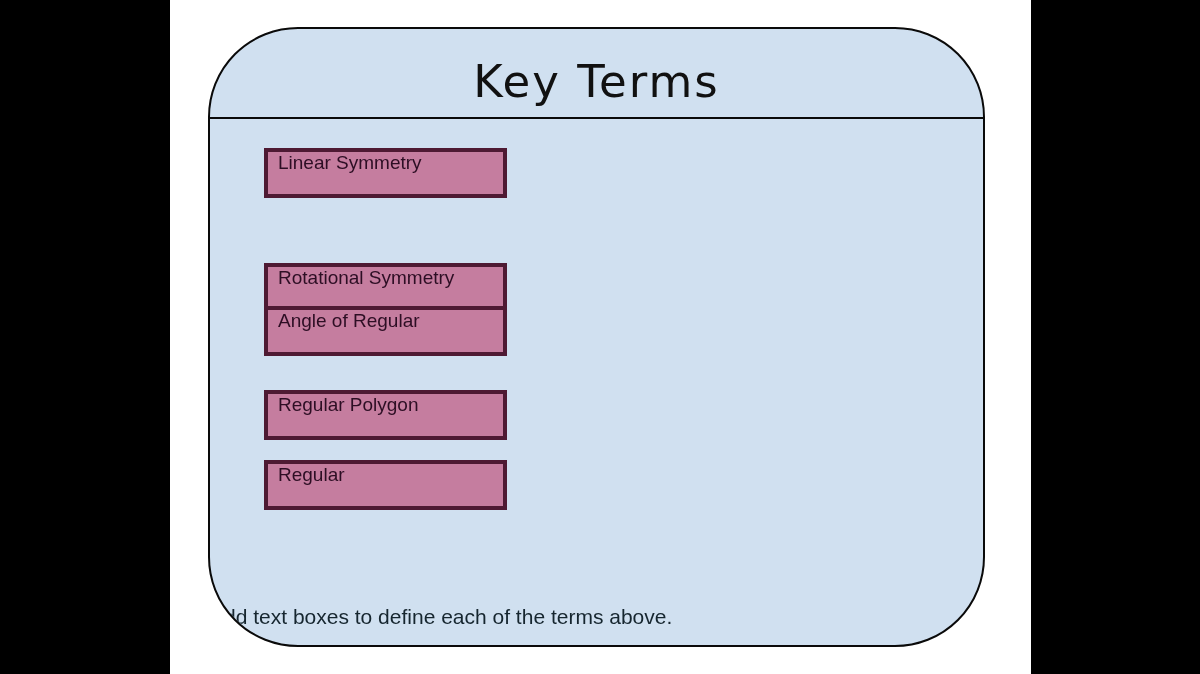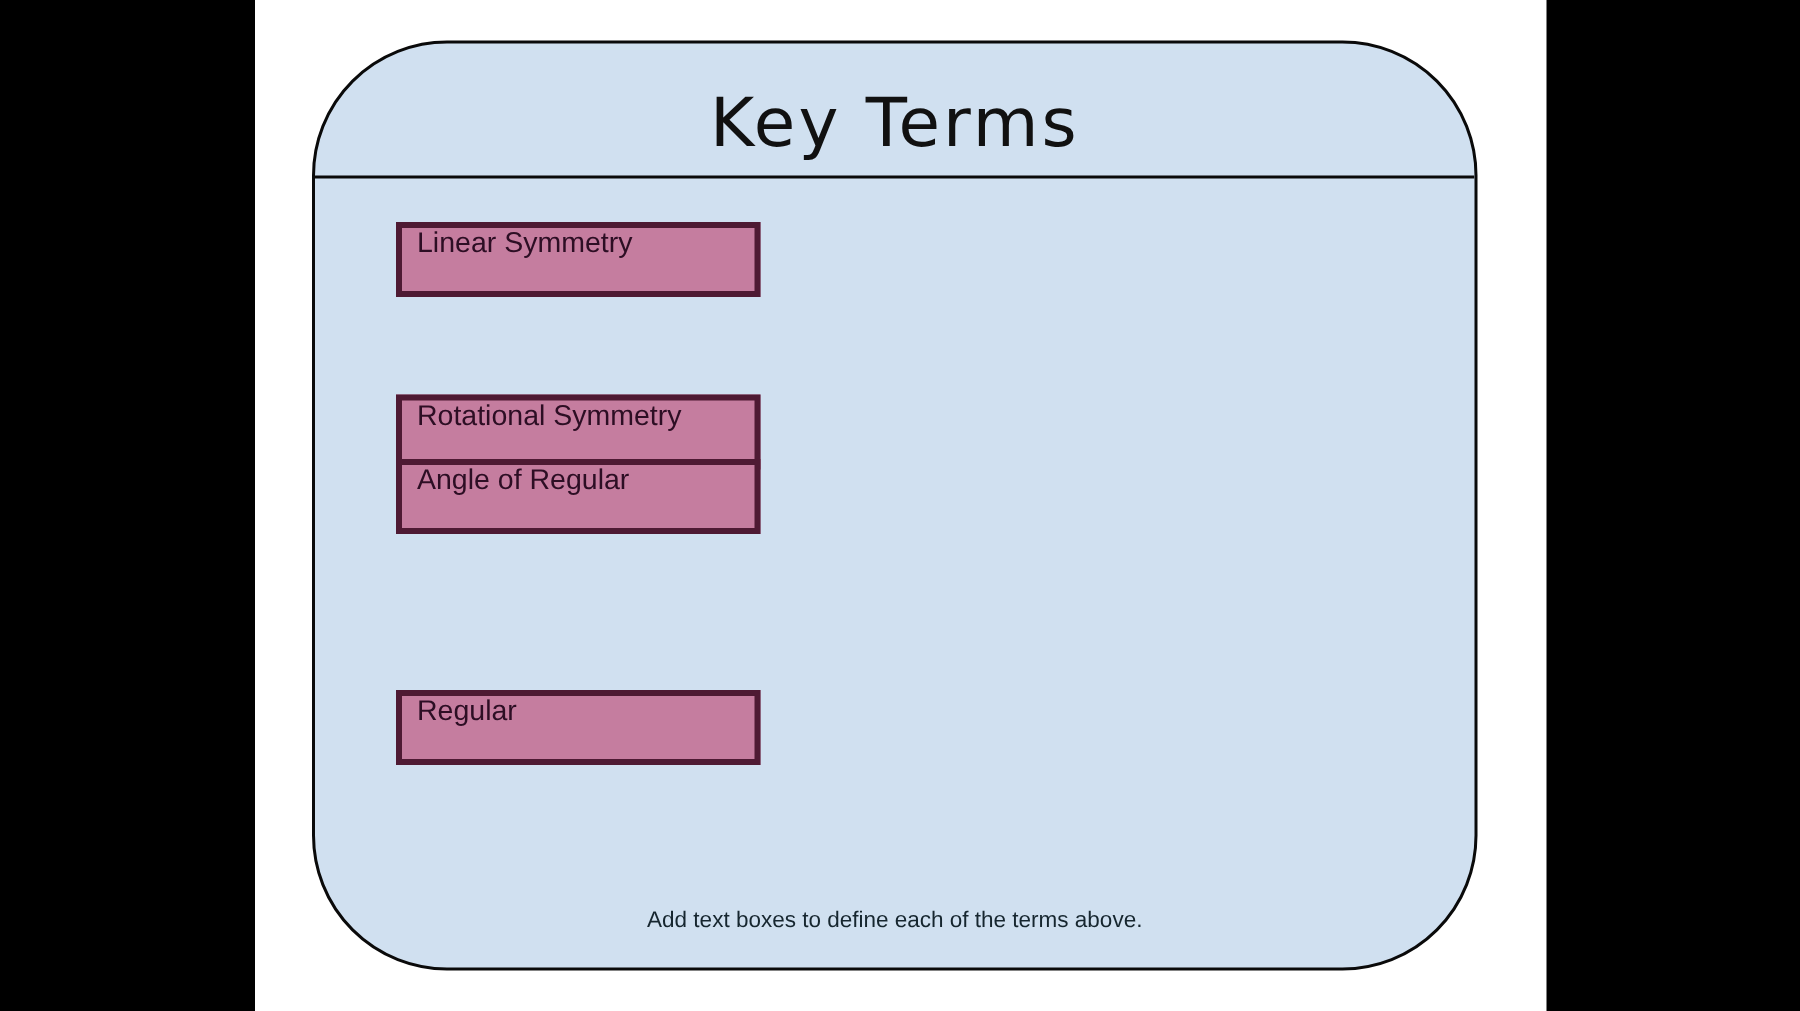--- a/index.html
+++ b/index.html
@@ -87,22 +87,22 @@
   .t1 { top: 106px; margin-top: 36px; }
   .t2 { top: 185px; }
   .t3 { top: 269px; }
   .t4 { top: 339px; }
 
   .instruction {
     position: absolute;
     left: 0;
     top: 484px;
     width: 100%;
-    text-align: center;
-    font-size: 15px;
+    text-align: left;
+    font-size: 21px;
     color: var(--instruction-text);
   }
 </style>
 </head>
 <body>
 
 <div class="stage">
   <div class="bar left"></div>
   <div class="bar right"></div>
 
@@ -114,20 +114,23 @@
     <div class="card-body">
       <div class="term-box t0">
         <span class="term-label">Linear Symmetry</span>
       </div>
       <div class="term-box t1">
         <span class="term-label">Rotational Symmetry</span>
       </div>
       <div class="term-box t2">
         <span class="term-label">Angle of Regular</span>
       </div>
+      <div class="term-box t3">
+        <span class="term-label">Regular Polygon</span>
+      </div>
       <div class="term-box t4">
         <span class="term-label">Regular</span>
       </div>
 
       <div class="instruction">Add text boxes to define each of the terms above.</div>
     </div>
   </div>
 </div>
 
 </body></html>

